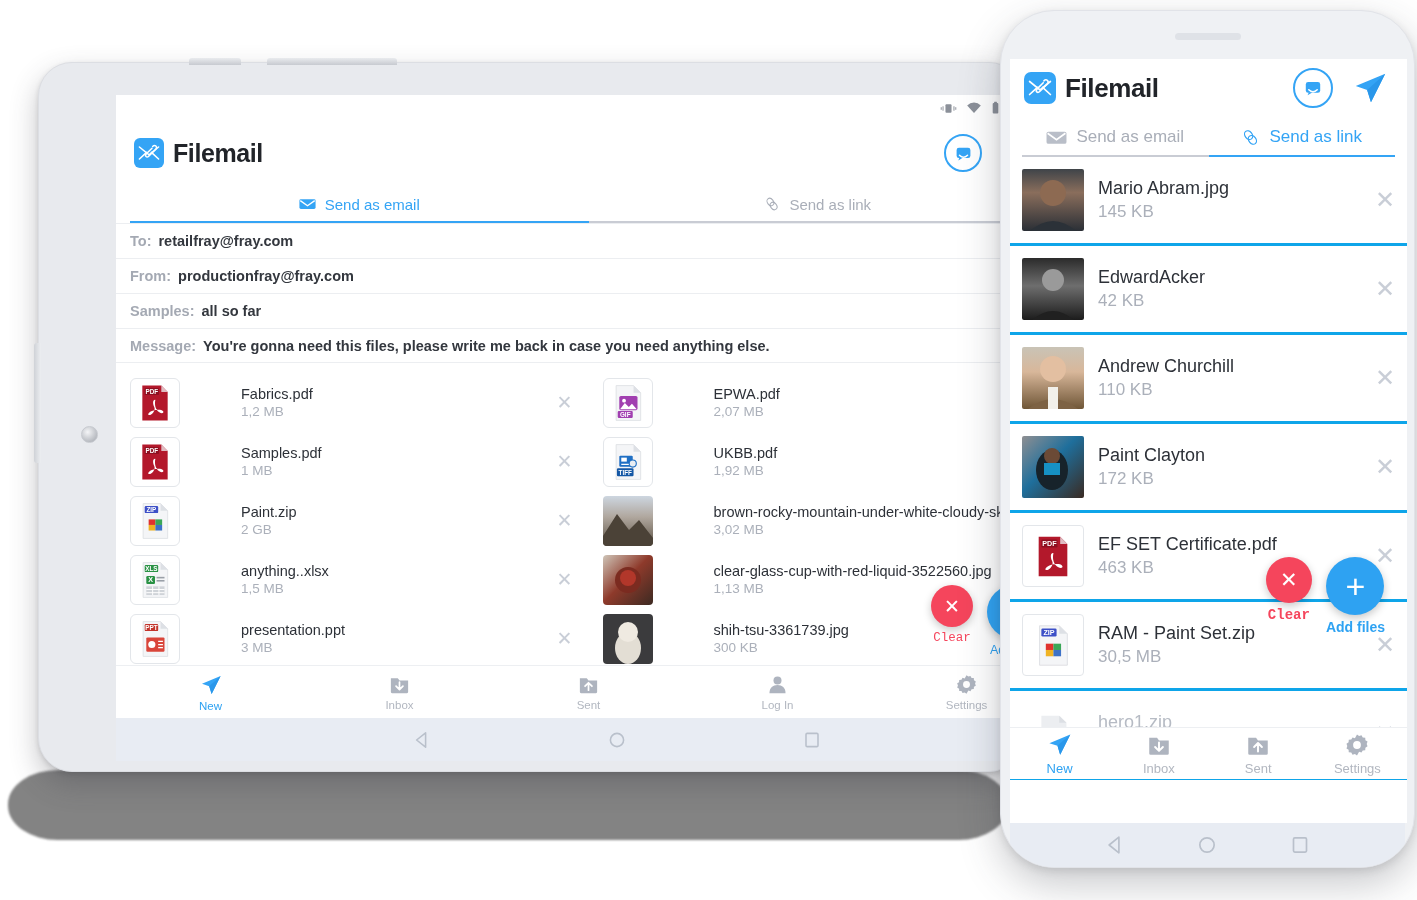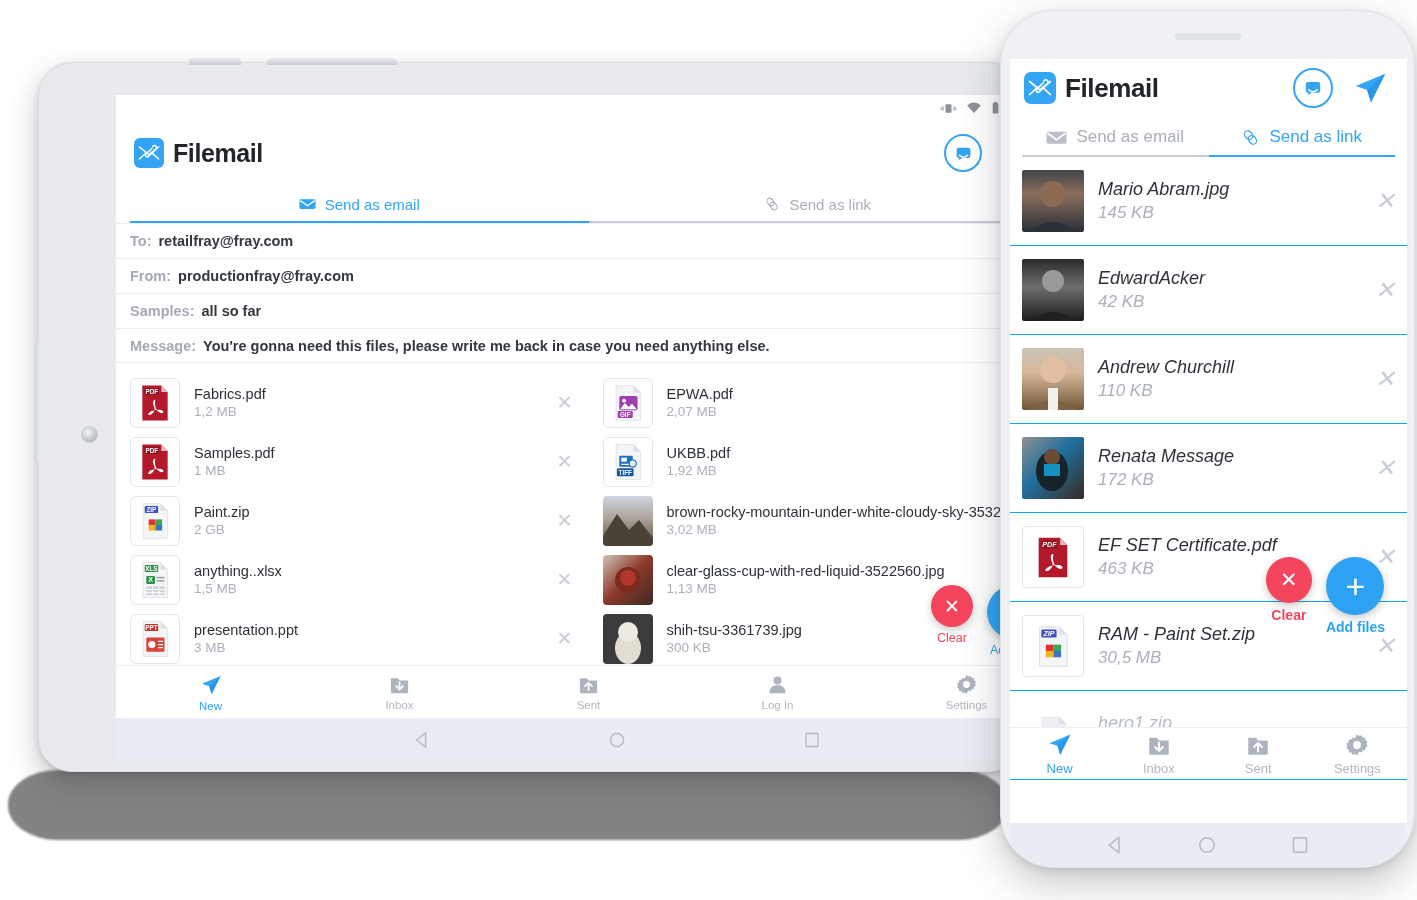--- a/index.html
+++ b/index.html
@@ -87,21 +87,21 @@
   }
   .field .flabel { color: #a4a9b3; margin-right: 7px; }
   .field .fvalue { color: #33373e; }
   .field.msg { border-bottom: 1px solid #eceef1; }
 
   
   .t-files {
     display: flex; padding: 10px 0 0 0; position: relative; height: 300px;
   }
   .fcol { width: 50%; padding: 0 16px 0 14px; }
-  .frow { display: flex; align-items: center; height: 59px; }
+  .frow { display: flex; align-items: center; height: 59px; gap: 47px; }
   .fthumb {
     width: 50px; height: 50px; border-radius: 6px; border: 1px solid #e3e6ea;
     background: #fff; display: flex; align-items: center; justify-content: center;
     flex: 0 0 50px; overflow: hidden;
   }
   .fthumb.photo { border: none; border-radius: 4px; }
   .fmeta { margin-left: 14px; flex: 1; min-width: 0; }
   .fname { font-size: 14.5px; color: #2d3138; white-space: nowrap; overflow: visible; }
   .fsize { font-size: 13.5px; color: #abb0ba; margin-top: 2px; }
   .fclose { color: #c9ced7; font-size: 19px; font-weight: 300; padding-left: 8px; }
@@ -109,21 +109,21 @@
   
   .fab-wrap { position: absolute; display: flex; align-items: flex-start; gap: 14px; }
   .fab-item { display: flex; flex-direction: column; align-items: center; }
   .fab {
     border-radius: 50%; display: flex; align-items: center; justify-content: center;
     color: #fff; box-shadow: 0 3px 8px rgba(0,0,0,.22);
   }
   .fab.clear { background: #f5455c; }
   .fab.add { background: #2ea2f2; }
   .fab-label { font-size: 12.5px; margin-top: 4px; }
-  .fab-label.clear { color: #f5455c; }
+  .fab-label.clear { color: #f5455c; font-family: Liberation Mono, monospace; }
   .fab-label.add { color: #2ea2f2; }
 
   
   .t-nav {
     position: absolute; left: 0; right: 0; bottom: 43px; height: 53px;
     background: #fff; border-top: 1px solid #edeff2; display: flex; align-items: center;
   }
   .nav-item { flex: 1; display: flex; flex-direction: column; align-items: center; gap: 3px; }
   .nav-label { font-size: 11.5px; color: #b2b7c0; }
   .nav-item.active .nav-label { color: #2ea2f2; }
@@ -145,21 +145,21 @@
   .phone-screen {
     position: absolute; left: 9px; top: 48px; width: 397px; bottom: 44px;
     background: #fff; overflow: hidden;
   }
   .p-header { height: 58px; display: flex; align-items: center; padding: 0 18px 0 14px; }
   .p-brand-mark { width: 32px; height: 32px; border-radius: 7px; background: #34a4f5;
     display: flex; align-items: center; justify-content: center; }
   .p-brand-name { font-size: 26px; font-weight: 700; color: #212429; letter-spacing: -.4px; margin-left: 9px; }
   .p-tabs { display: flex; height: 40px; padding: 0 12px; }
   .p-files { position: relative; }
-  .p-row { display: flex; align-items: center; height: 89px; border-bottom: 1px solid #0ea5e9; padding: 0 12px 0 12px; font-style: italic; }
+  .p-row { display: flex; align-items: center; height: 89px; border-bottom: 3px solid #0ea5e9; padding: 0 12px 0 12px; }
   .p-thumb { width: 62px; height: 62px; flex: 0 0 62px; overflow: hidden; border-radius: 2px; }
   .p-thumb.doc { border: 1px solid #e3e6ea; border-radius: 4px; display: flex; align-items: center; justify-content: center; background: #fff; }
   .p-meta { margin-left: 14px; flex: 1; min-width: 0; }
   .p-name { font-size: 18px; color: #2d3138; }
   .p-size { font-size: 17px; color: #abb0ba; margin-top: 3px; }
   .p-close { color: #c9ced7; font-size: 24px; font-weight: 300; padding-left: 10px; }
   .p-nav {
     position: absolute; left: 0; right: 0; bottom: 44px; height: 52px; background: #fff;
     border-top: 1px solid #edeff2; display: flex; align-items: center;
   }
@@ -695,21 +695,21 @@
         <div class="p-row">
           <div class="p-thumb">
             <svg class="ph-grad" viewBox="0 0 62 62" preserveAspectRatio="none">
                 <rect width="62" height="62" fill="url(#g-renata)"></rect>
                 <ellipse cx="30" cy="34" rx="16" ry="20" fill="#17232b"></ellipse>
                 <circle cx="30" cy="20" r="8" fill="#6b4a36"></circle>
                 <rect x="22" y="27" width="16" height="12" fill="#1691c4"></rect>
               </svg>
           </div>
           <div class="p-meta">
-            <div class="p-name">Renata Message</div>
+            <div class="p-name">Paint Clayton</div>
             <div class="p-size">172 KB</div>
           </div>
           <div class="p-close">✕</div>
         </div>
         <div class="p-row">
           <div class="p-thumb doc">
               <svg width="36" height="43">
                 <use href="#i-pdf" width="36" height="43"></use>
               </svg>
             </div>

